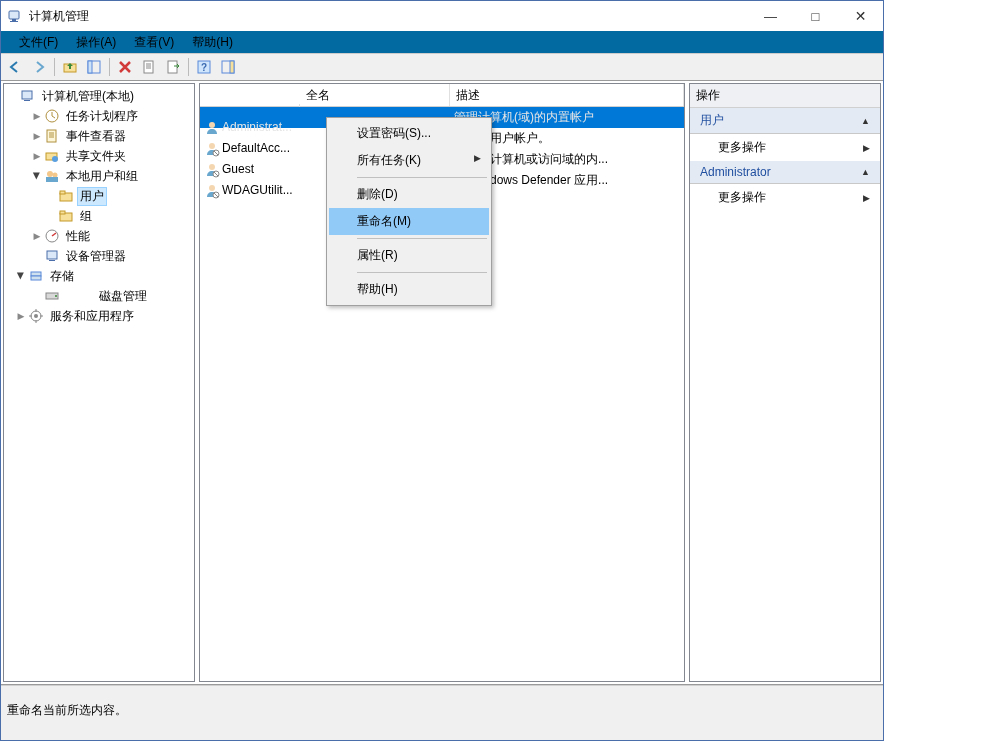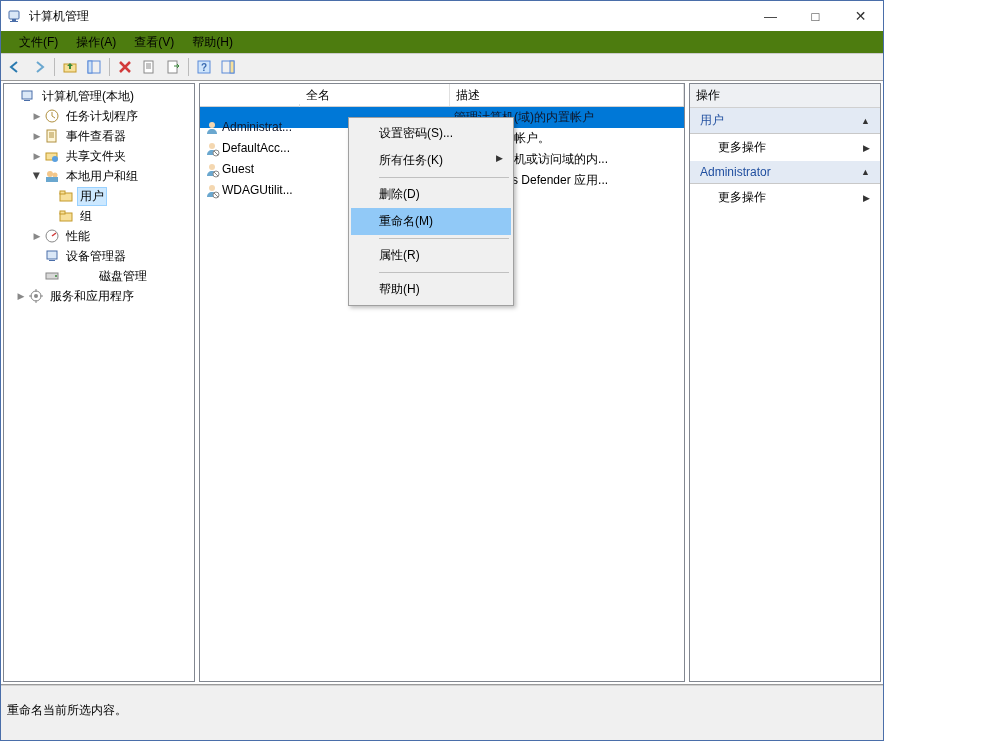--- a/index.html
+++ b/index.html
@@ -55,21 +55,21 @@
     color: #333;
   }
   .win-btn.close { font-size: 14px; }
   
   .menubar {
     height: 22px;
     display: flex;
     align-items: center;
     gap: 2px;
     padding-left: 10px;
-    background: #4d7c0f;
+    background: #0369a1;
   }
   .menubar .menu-item {
     padding: 2px 8px;
   }
   
   .toolbar {
     height: 26px;
     border-top: 1px solid #ccc;
     border-bottom: 1px solid #9a9a9a;
     display: flex;
@@ -175,36 +175,36 @@
   }
   .list-row .cell {
     box-sizing: border-box;
     padding: 0 4px;
     overflow: hidden;
     text-overflow: ellipsis;
     white-space: nowrap;
   }
   .list-row.selected {
     background: #0078d7;
-    color: #0f172a;
+    color: #e5e5e5;
     justify-content: space-between;
   }
   .user-icon {
     width: 16px;
     height: 16px;
     display: inline-flex;
     align-items: center;
     justify-content: center;
     vertical-align: middle;
     margin-right: 2px;
   }
   
   .context-menu {
     position: absolute;
-    left: 148px;
+    left: 126px;
     top: 10px;
     width: 160px;
     background: #f0f0f0;
     border: 1px solid #a0a0a0;
     box-shadow: 2px 2px 4px rgba(0,0,0,0.25);
     padding: 2px;
     z-index: 10;
   }
   .cm-item {
     padding: 5px 26px 5px 28px;
@@ -442,20 +442,30 @@
         <div class="tree-row" style="padding-left:40px;">
           <span class="node-icon">
             <svg width="16" height="16">
                 <rect x="3" y="3" width="10" height="8" fill="#dbe8f7" stroke="#4a6ea9"></rect>
                 <rect x="5" y="12" width="6" height="1" fill="#4a6ea9"></rect>
               </svg>
           </span>
           <span class="label">设备管理器</span>
         </div>
 
+        <div class="tree-row" style="padding-left:10px;">
+          <span class="exp" style="transform:rotate(90deg);color:#444;">▶</span>
+          <span class="node-icon">
+            <svg width="16" height="16">
+                <rect x="3" y="4" width="10" height="4" fill="#cfe0ef" stroke="#5a8ad8"></rect>
+                <rect x="3" y="8" width="10" height="4" fill="#cfe0ef" stroke="#5a8ad8"></rect>
+              </svg>
+          </span>
+          <span class="label">存储</span>
+        </div>
 
         <div class="tree-row" style="padding-left:40px;gap:33px;">
           <span class="node-icon">
             <svg width="16" height="16">
                 <rect x="2" y="5" width="12" height="6" fill="#d8d8d8" stroke="#888"></rect>
                 <circle cx="12" cy="8" r="1" fill="#3a8a3a"></circle>
               </svg>
           </span>
           <span class="label">磁盘管理</span>
         </div>

